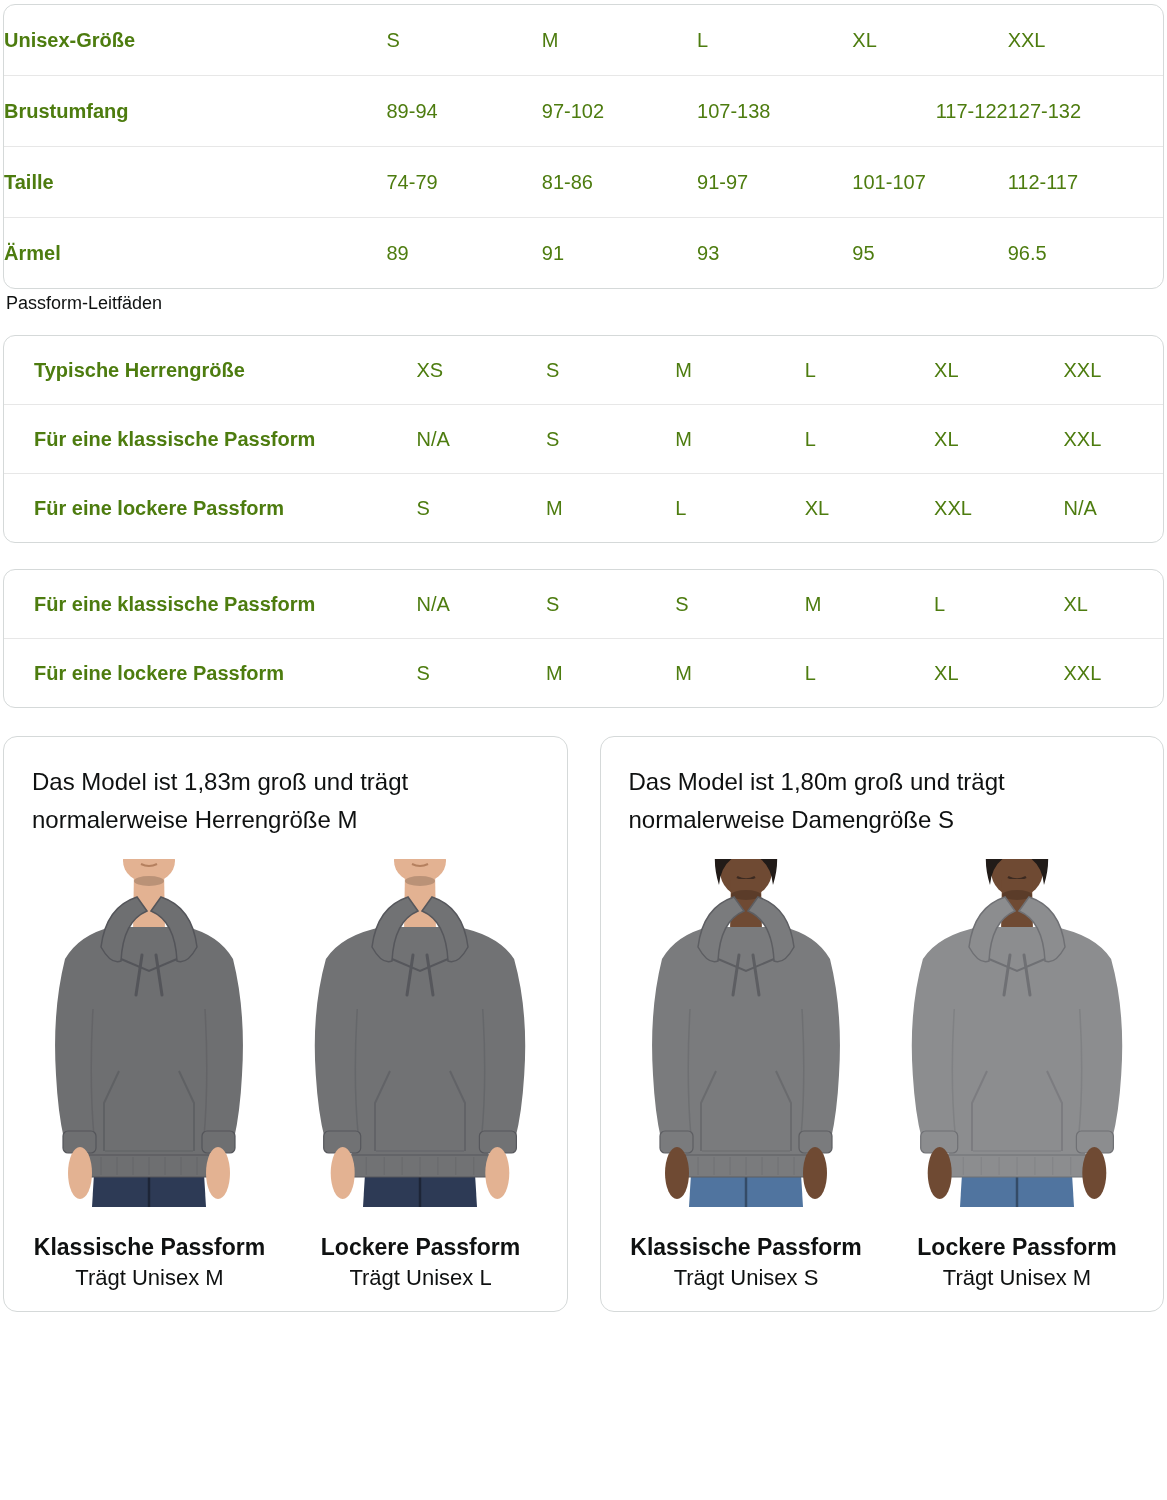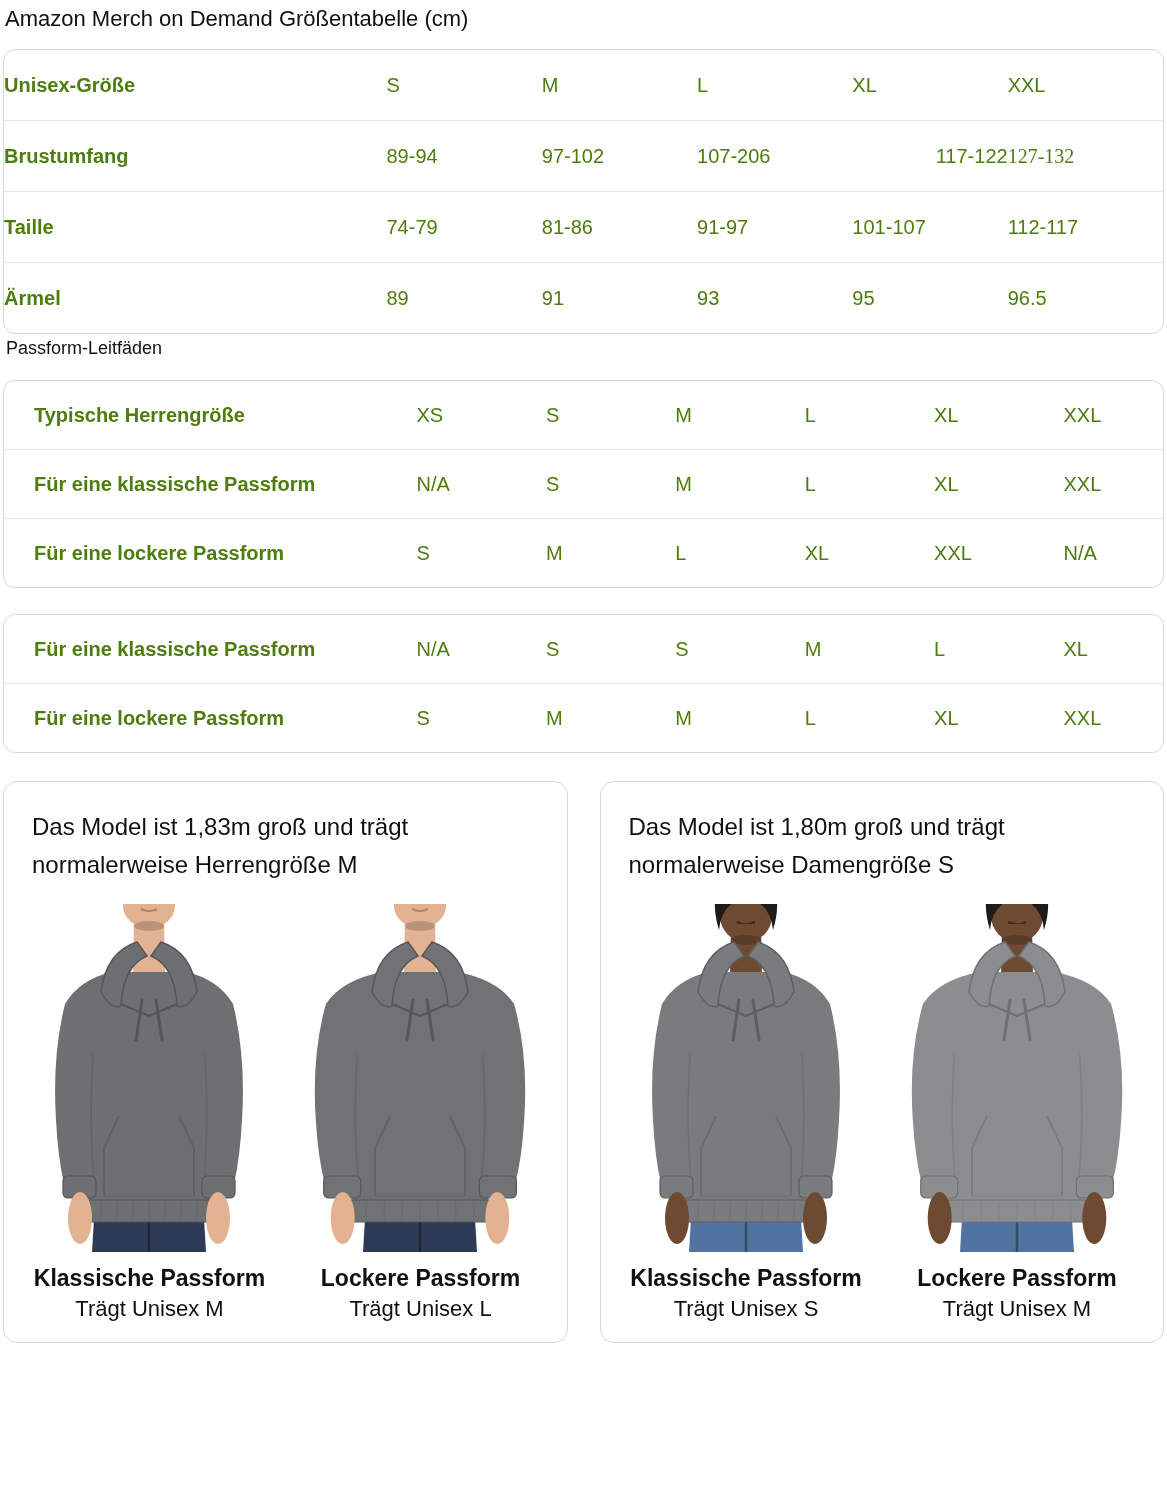--- a/index.html
+++ b/index.html
@@ -21,49 +21,48 @@
   td.size-cell { padding-left: 30px; }
   .note { font-size: 19px; margin: 18px 0 30px 3px; line-height: 24px; }
   .section-heading { font-size: 18px; font-weight: 400; margin: 0 0 18px 3px; line-height: 28px; }
   .gap26 { height: 26px; }
   .cards { display: flex; gap: 32px; margin-top: 28px; border-radius: 24px; }
   .card { flex: 1 1 0; border: 1px solid #d5d9d9; border-radius: 14px; padding: 24px 20px 18px 20px; background: #fff; }
   .card-desc { font-size: 24px; line-height: 38px; margin: 2px 8px 20px 8px; }
   .figures { display: flex; gap: 20px; }
   .figure { width: 251px; }
   .figure svg { display: block; width: 251px; height: 348px; }
-  .caption { text-align: center; margin-top: 12px; }
+  .caption { text-align: center; margin-top: 26px; }
   .caption-title { font-size: 23px; font-weight: 700; line-height: 28px; }
   .caption-sub { font-size: 22px; font-weight: 400; line-height: 30px; margin-top: 2px; }
 </style>
 </head>
 <body>
 
 <div class="wrap">
 
-  <div class="page-title">Amazon Merch on Demand Größentabelle (cm)</div>
 
   <div class="box-table">
     <table class="t1">
       <tbody>
           <tr>
             <td class="row-label" style="width: 33%;">Unisex-Größe</td>
             <td class="size-cell" style="width: 13.4%;">S</td>
             <td class="size-cell" style="width: 13.4%;">M</td>
             <td class="size-cell" style="width: 13.4%;">L</td>
             <td class="size-cell" style="width: 13.4%;">XL</td>
             <td class="size-cell" style="width: 13.4%;">XXL</td>
           </tr>
           <tr>
             <td class="row-label" style="width: 33%;">Brustumfang</td>
             <td class="size-cell" style="width: 13.4%;">89-94</td>
             <td class="size-cell" style="width: 13.4%;">97-102</td>
-            <td class="size-cell" style="width: 13.4%;">107-206</td>
+            <td class="size-cell" style="width: 13.4%;">107-138</td>
             <td class="size-cell" style="width: 13.4%; text-align: right;">117-122</td>
-            <td class="size-cell" style="width: 13.4%; font-family: Liberation Serif, serif;">127-132</td>
+            <td class="size-cell" style="width: 13.4%;">127-132</td>
           </tr>
           <tr>
             <td class="row-label" style="width: 33%;">Taille</td>
             <td class="size-cell" style="width: 13.4%;">74-79</td>
             <td class="size-cell" style="width: 13.4%;">81-86</td>
             <td class="size-cell" style="width: 13.4%;">91-97</td>
             <td class="size-cell" style="width: 13.4%;">101-107</td>
             <td class="size-cell" style="width: 13.4%;">112-117</td>
           </tr>
           <tr>

